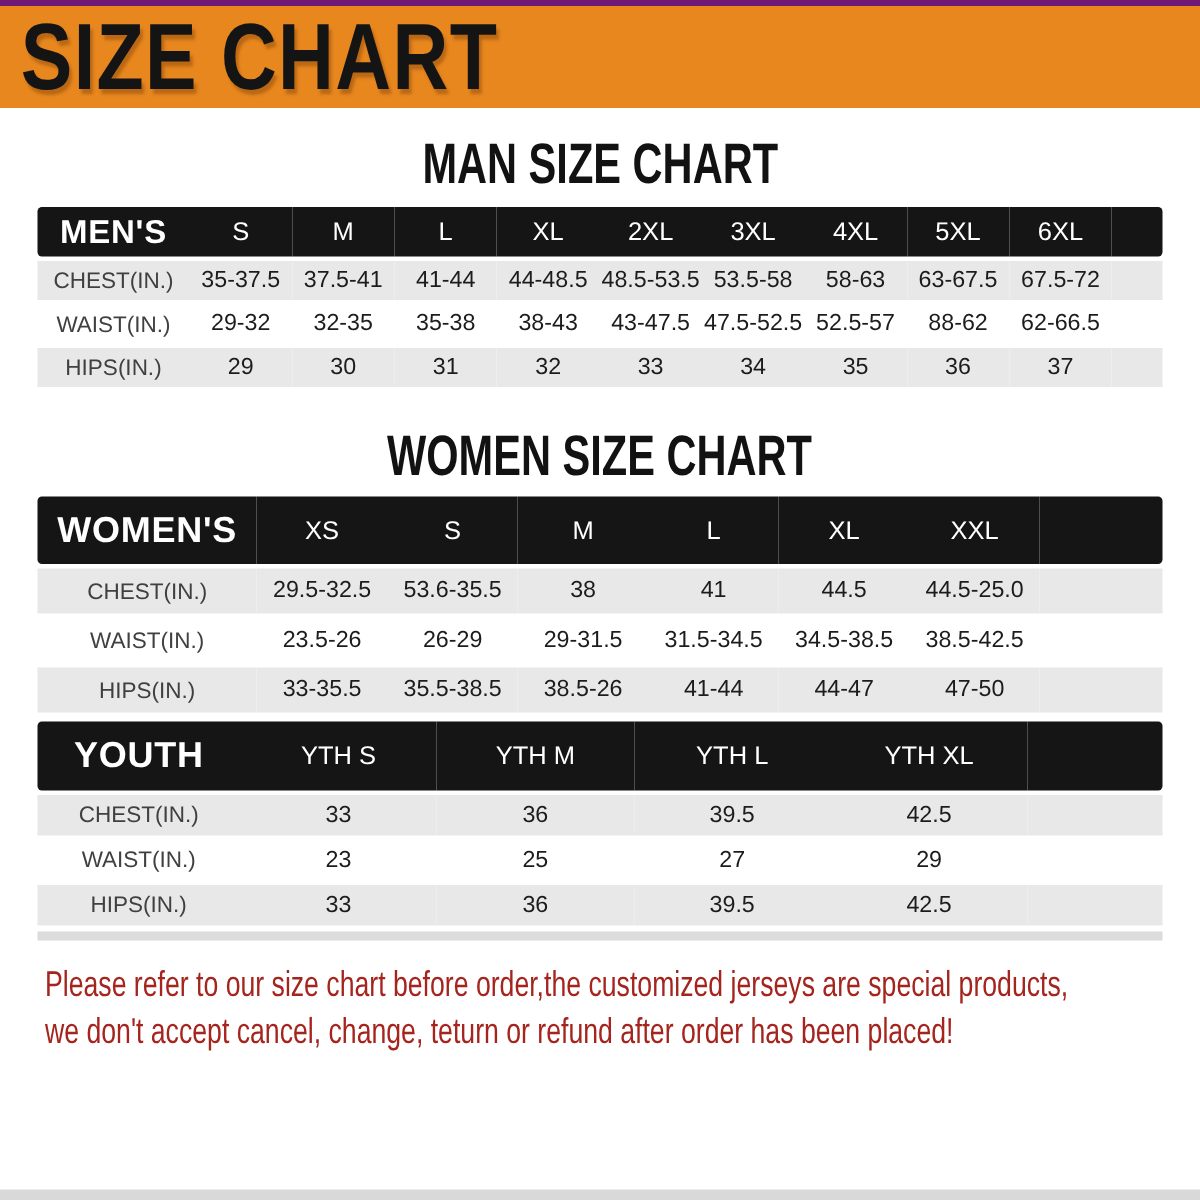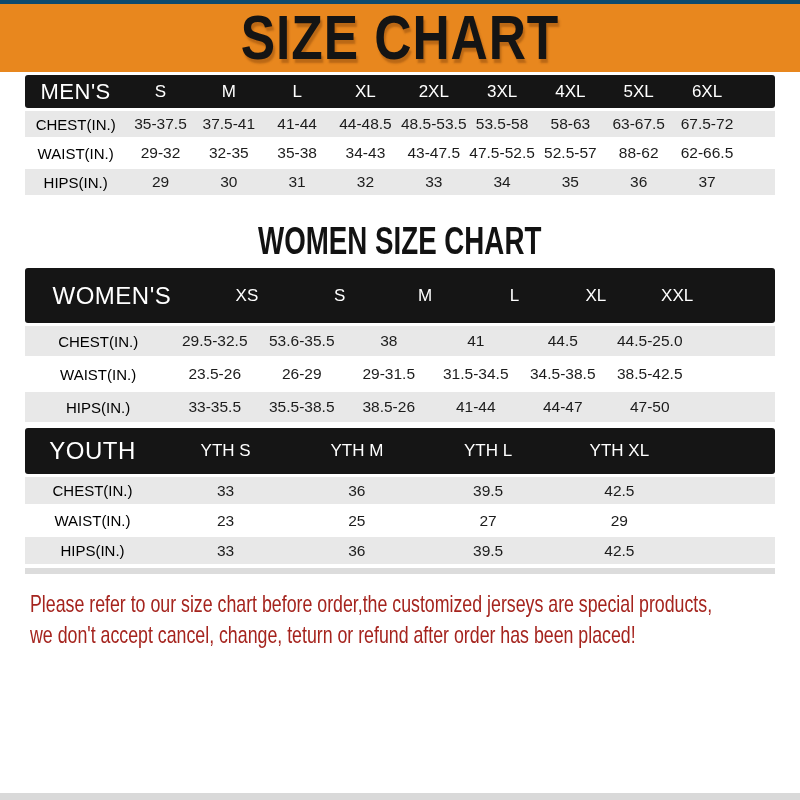--- a/index.html
+++ b/index.html
@@ -5,22 +5,22 @@
   html,body{margin:0;padding:0;}
   body{
     width:800px;height:800px;position:relative;overflow:hidden;
     background:#ffffff;
     font-family:"Liberation Sans","DejaVu Sans",sans-serif;
     -webkit-font-smoothing:antialiased;
   }
   
   .banner{
     height:72px;background:#e8871e;position:relative;
-    display:flex;align-items:center;justify-content:center;
-    border-top:4px solid #0c4a6e;
+    display:flex;align-items:center;justify-content:flex-start;
+    border-top:4px solid #701a75;
     box-sizing:border-box;
   }
   .banner h1{
     margin:0;color:#141414;font-size:56px;font-weight:bold;
     letter-spacing:1px;line-height:1;
     display:inline-block;transform:scale(0.92,1.12);
     text-shadow:2px 3px 2px rgba(101,47,5,0.35);
     white-space:nowrap;
   }
   
@@ -40,32 +40,32 @@
   }
   .size-table th,.size-table td{
     padding:0;text-align:center;vertical-align:middle;
     white-space:nowrap;overflow:visible;
   }
   .size-table thead th{
     background:#151515;color:#ffffff;font-weight:normal;
     font-size:17px;
   }
   .size-table thead th.lbl{
-    font-size:22px;font-weight:normal;letter-spacing:0.5px;
+    font-size:22px;font-weight:bold;letter-spacing:0.5px;
     border-radius:3px 0 0 3px;
   }
   .size-table thead th.sp{border-radius:0 3px 3px 0;}
   .s0 .size-table thead th{height:33px;}
-  .s1 .size-table thead th{height:55px;text-align:right;}
+  .s1 .size-table thead th{height:45px;}
   .s2 .size-table thead th{height:46px;}
   .s1 .size-table thead th.lbl,.s2 .size-table thead th.lbl{font-size:24px;}
   .size-table tbody td{
     font-size:15.5px;color:#1c1c1c;background:#ffffff;
   }
-  .size-table tbody td.rl{font-size:15px;color:#000000;}
+  .size-table tbody td.rl{font-size:15px;color:#404040;}
   .size-table tbody tr:nth-child(odd) td{background:#e8e8e8;}
   .s0 .size-table tbody td{height:26px;}
   .s1 .size-table tbody td{height:30px;}
   .s2 .size-table tbody td{height:27px;}
   .table-endstripe{width:750px;height:6px;background:#dcdcdc;margin:1px auto 0;}
   
   .footer{margin:14px 0 0 30px;}
   .footer p{
     margin:0;color:#a5241e;font-size:24px;line-height:31px;
     transform:scale(0.74,1);transform-origin:0 50%;
@@ -75,20 +75,21 @@
 </style>
 </head>
 <body>
 
 <header class="banner">
   <h1>SIZE CHART</h1>
 </header>
 
 <main>
   <section class="section s0">
+    <h2><span>MAN SIZE CHART</span></h2>
   <table class="size-table">
         <colgroup>
           <col style="width: 13.5%;">
           <col style="width: 9.1%;">
           <col style="width: 9.1%;">
           <col style="width: 9.1%;">
           <col style="width: 9.1%;">
           <col style="width: 9.1%;">
           <col style="width: 9.1%;">
           <col style="width: 9.1%;">
@@ -123,21 +124,21 @@
             <td>58-63</td>
             <td>63-67.5</td>
             <td>67.5-72</td>
             <td></td>
           </tr>
           <tr>
             <td class="rl">WAIST(IN.)</td>
             <td>29-32</td>
             <td>32-35</td>
             <td>35-38</td>
-            <td>34-43</td>
+            <td>38-43</td>
             <td>43-47.5</td>
             <td>47.5-52.5</td>
             <td>52.5-57</td>
             <td>88-62</td>
             <td>62-66.5</td>
             <td></td>
           </tr>
           <tr>
             <td class="rl">HIPS(IN.)</td>
             <td>29</td>

